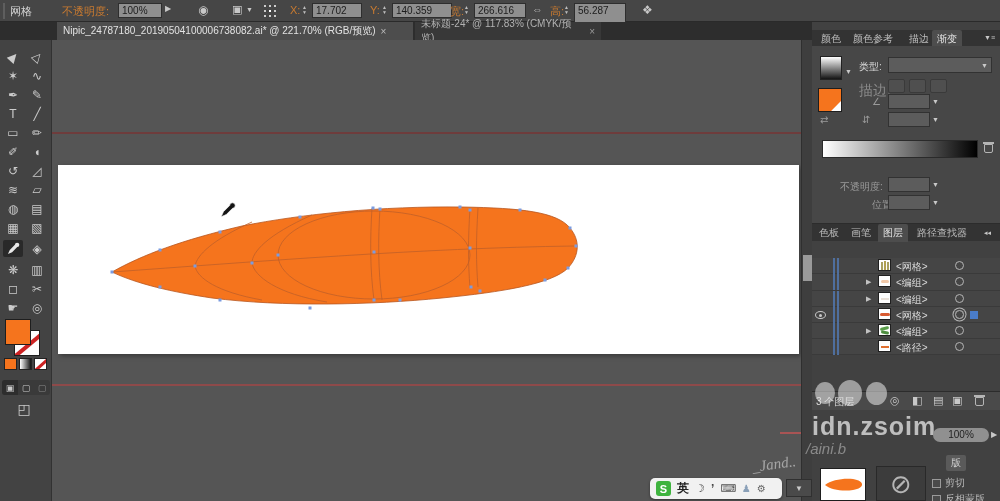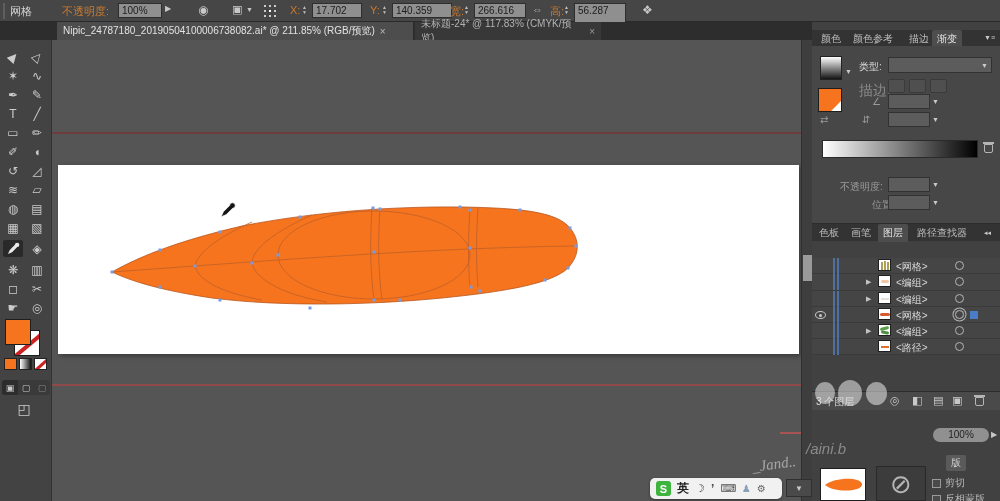--- a/index.html
+++ b/index.html
@@ -86,21 +86,21 @@
         <span>▲</span>
         <span>▼</span>
       </div>
     <div class="abs field" style="left:574px;top:3px;width:52px;height:27px;">56.287</div>
 
     <span class="abs icon" style="left:642px;top:3px;font-size:12px;">❖</span>
   </div>
 
   <div class="abs" style="left:0;top:22px;width:1000px;height:18px;background:#2d2d2d;">
     <div class="tab" style="left:57px;width:356px;background:#4d4d4d;color:#e2e2e2;">
-      <span style="overflow:hidden;">Nipic_24787180_20190504100006738082.ai* @ 211.85% (RGB/预览)</span>
+      <span style="overflow:hidden;">Nipic_24787180_20190504100006738082.ai* @ 221.70% (RGB/预览)</span>
       <span style="margin-left:5px;color:#bbb;">×</span>
     </div>
     <div class="tab" style="left:415px;width:186px;background:#383838;color:#b2b2b2;">
       <span style="overflow:hidden;">未标题-24* @ 117.83% (CMYK/预览)</span>
       <span style="margin-left:5px;color:#999;">×</span>
     </div>
   </div>
 
   <div class="abs" style="left:0;top:40px;width:52px;height:461px;background:#434343;border-right:1px solid #323232;">
 
@@ -400,20 +400,21 @@
     <span class="abs icon" style="left:78px;top:2px;font-size:11px;">◎</span>
     <span class="abs icon" style="left:100px;top:2px;font-size:11px;">◧</span>
     <span class="abs icon" style="left:121px;top:2px;font-size:11px;">▤</span>
     <span class="abs icon" style="left:140px;top:2px;font-size:11px;">▣</span>
     <div class="abs trash" style="left:163px;top:5px;"></div>
   </div>
 
   <div class="wmc" style="left:815px;top:382px;width:20px;height:22px;"></div>
   <div class="wmc" style="left:838px;top:380px;width:24px;height:26px;"></div>
   <div class="wmc" style="left:866px;top:382px;width:21px;height:23px;"></div>
+  <div class="abs" style="left:812px;top:412px;font-size:25px;font-weight:bold;color:rgba(225,225,225,.78);letter-spacing:1px;">idn.zsoim</div>
   <div class="abs" style="left:933px;top:428px;width:56px;height:14px;background:#909090;border-radius:7px;color:#222;font-size:10px;line-height:14px;text-align:center;">100%</div>
   <span class="abs icon" style="left:991px;top:430px;font-size:8px;">▶</span>
   <div class="abs" style="left:806px;top:440px;font-size:15px;color:rgba(210,210,210,.5);font-style:italic;">/aini.b</div>
   <div class="abs" style="left:946px;top:455px;padding:1px 5px;background:#5a5a5a;border-radius:2px;color:#cfcfcf;font-size:10px;">版</div>
   <div class="abs" style="left:752px;top:456px;font-size:15px;color:rgba(230,230,230,.55);font-style:italic;transform:rotate(-8deg);font-family:'Liberation Serif',serif;">_Jand..</div>
 
   <div class="abs" style="left:820px;top:468px;width:46px;height:33px;background:#ffffff;border:1px solid #1e1e1e;">
     <svg width="44" height="31" viewBox="0 0 44 31">
       <path d="M4,16 C10,11 22,9 32,10 C38,11 41,13 41,15.5 C41,18 38,20 32,21 C22,22.5 10,21 4,16 Z" fill="#f5741d"></path>
     </svg>

